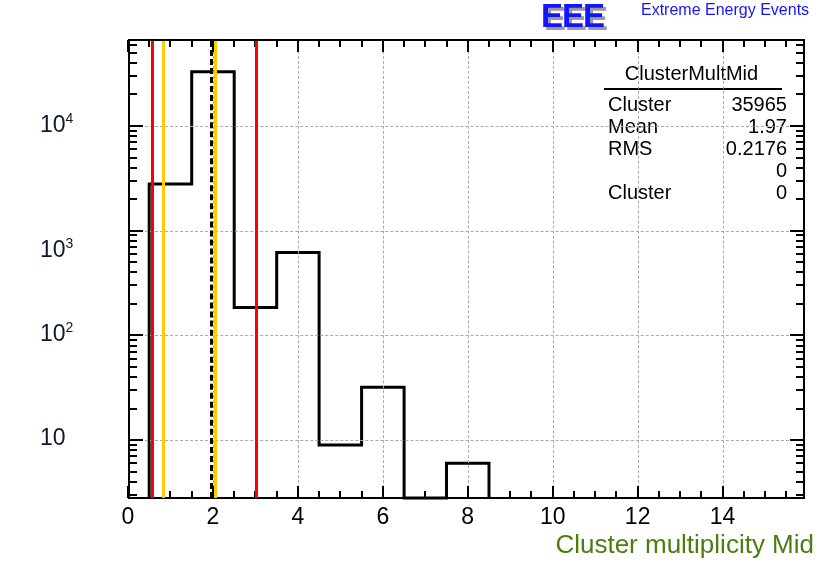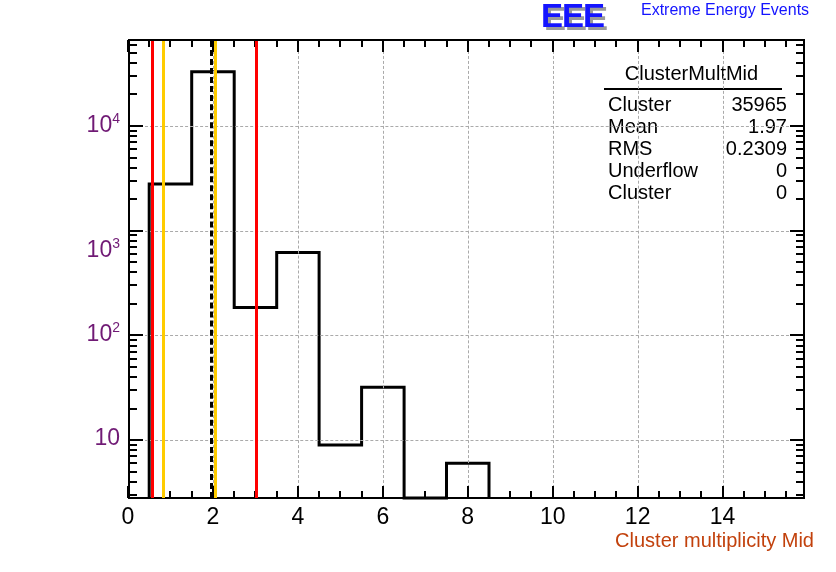--- a/index.html
+++ b/index.html
@@ -43,24 +43,24 @@
   .gridv{width:0;border-left:1px dashed #aaaaaa;}
   .gridh{height:0;border-top:1px dashed #aaaaaa;}
 
   
   .tick{position:absolute;background:#000;}
   .xtick{width:2px;}
   .ytick{height:2px;}
 
   
   .xlab{position:absolute;font-size:23px;color:#000;text-align:center;transform:translateX(-50%);}
-  .ylab{position:absolute;font-size:23px;color:#701a75;white-space:nowrap;text-align:right;}
+  .ylab{position:absolute;font-size:23px;color:#0f172a;white-space:nowrap;text-align:left;}
   .ylab sup{font-size:14px;vertical-align:super;}
   .xtitle{
-    position:absolute;right:22px;top:529px;font-size:20px;color:#c2410c;white-space:nowrap;
+    position:absolute;right:22px;top:529px;font-size:26px;color:#4d7c0f;white-space:nowrap;
   }
 
   
   .histsvg{position:absolute;left:0;top:0;width:836px;height:572px;pointer-events:none;}
 
   
   .vline{position:absolute;width:3px;}
   .vline.dashed{
     width:0;border-left:3px dashed #000;background:transparent;
   }
@@ -108,24 +108,23 @@
         <div class="stats-row" style="top: 31px;">
           <span class="k">Cluster</span>
           <span class="v">35965</span>
         </div>
         <div class="stats-row" style="top: 53px;">
           <span class="k">Mean</span>
           <span class="v">1.97</span>
         </div>
         <div class="stats-row" style="top: 75px;">
           <span class="k">RMS</span>
-          <span class="v">0.2309</span>
+          <span class="v">0.2176</span>
         </div>
         <div class="stats-row" style="top: 97px;">
-          <span class="k">Underflow</span>
           <span class="v">0</span>
         </div>
         <div class="stats-row" style="top: 119px;">
           <span class="k">Cluster</span>
           <span class="v">0</span>
         </div>
       </div>
   </div>
 
 <div class="gridv" style="left: 212.944px; top: 41px; height: 457px;"></div>

